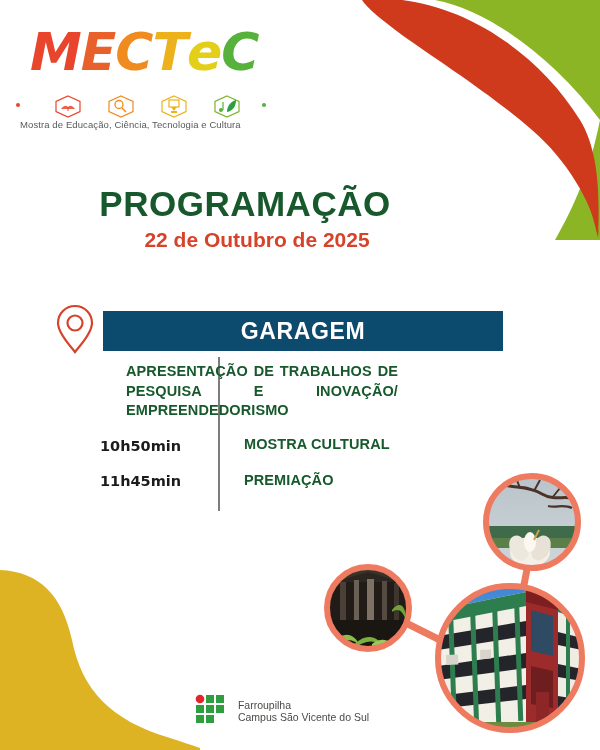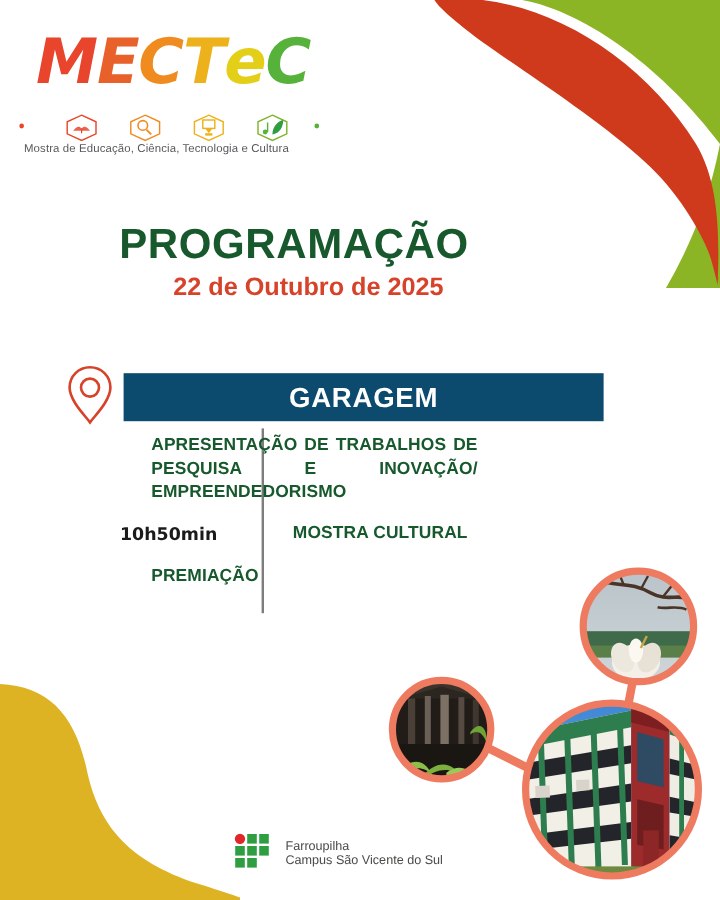--- a/index.html
+++ b/index.html
@@ -249,20 +249,21 @@
   <div class="divider-line"></div>
   <div class="schedule">
     <div class="sched-row r0">
       <div class="sched-title">APRESENTAÇÃO DE TRABALHOS DE PESQUISA E INOVAÇÃO/ EMPREENDEDORISMO</div>
     </div>
     <div class="sched-row r1">
       <div class="sched-time">10h50min</div>
       <div class="sched-title">MOSTRA CULTURAL</div>
     </div>
     <div class="sched-row r2">
+      <div class="sched-time">11h45min</div>
       <div class="sched-title">PREMIAÇÃO</div>
     </div>
   </div>
 
   <svg class="photos" viewBox="0 0 290 300">
     <defs>
 
       <clipPath id="c1">
           <circle cx="212" cy="62" r="46"></circle>
         </clipPath>

